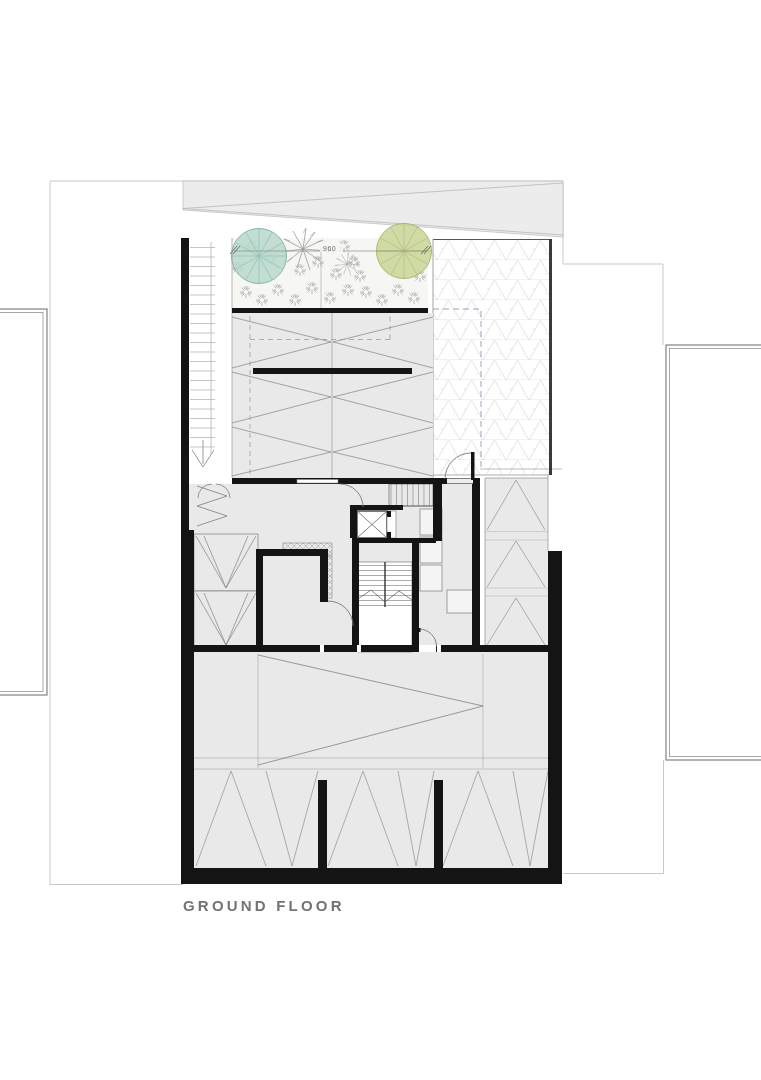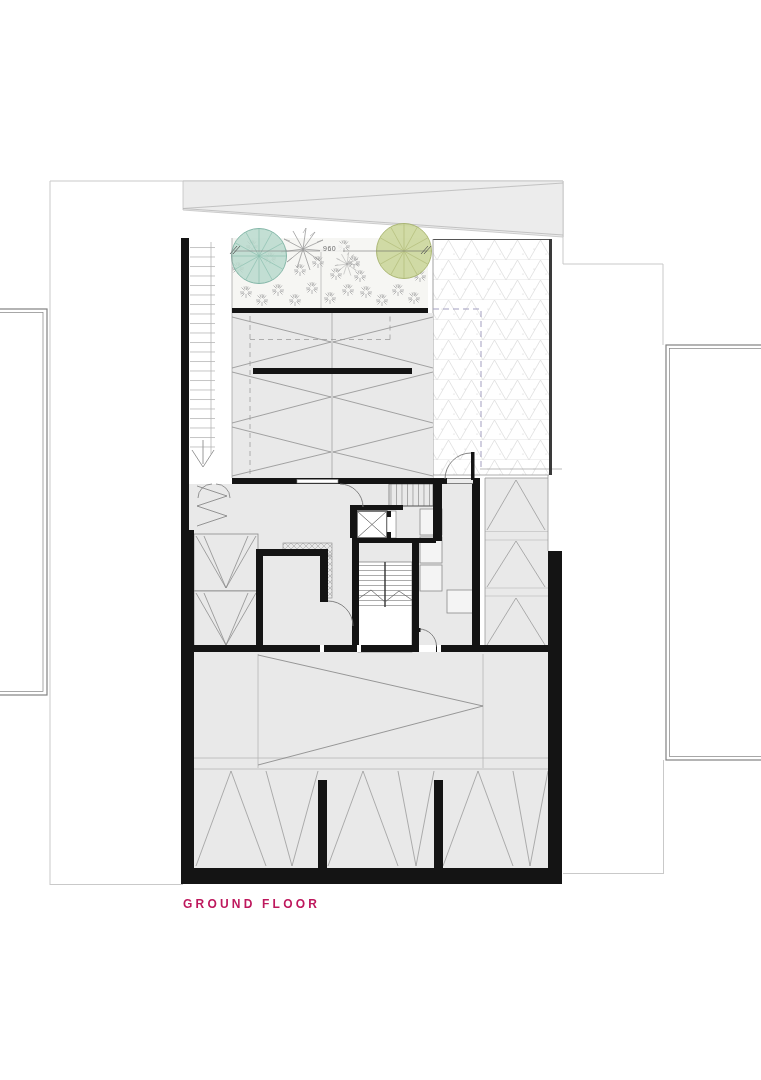--- a/index.html
+++ b/index.html
@@ -1,20 +1,20 @@
 <!DOCTYPE html>
 <html><head>
 <meta charset="utf-8">
 <style>
   html,body{margin:0;padding:0;background:#ffffff;}
   .canvas{position:relative;width:761px;height:1080px;background:#ffffff;overflow:hidden;
           font-family:"Liberation Sans", sans-serif;}
   .canvas svg{position:absolute;left:0;top:0;}
-  .floor-title{position:absolute;left:183px;top:897px;font-size:12px;font-weight:600;
-               letter-spacing:3.2px;color:#be185d;font-family:"Liberation Sans", sans-serif;}
+  .floor-title{position:absolute;left:183px;top:897px;font-size:15px;font-weight:600;
+               letter-spacing:3.2px;color:#737373;font-family:"Liberation Sans", sans-serif;}
   .dim-text{font-family:"Liberation Sans", sans-serif;font-size:7px;letter-spacing:.5px;fill:#6a6a6a;}
 </style>
 </head>
 <body>
 
 <div class="canvas">
 <svg width="761" height="1080" viewBox="0 0 761 1080" xmlns="http://www.w3.org/2000/svg">
 
   <defs>
     <pattern id="triGrid" width="23" height="20" patternUnits="userSpaceOnUse">

